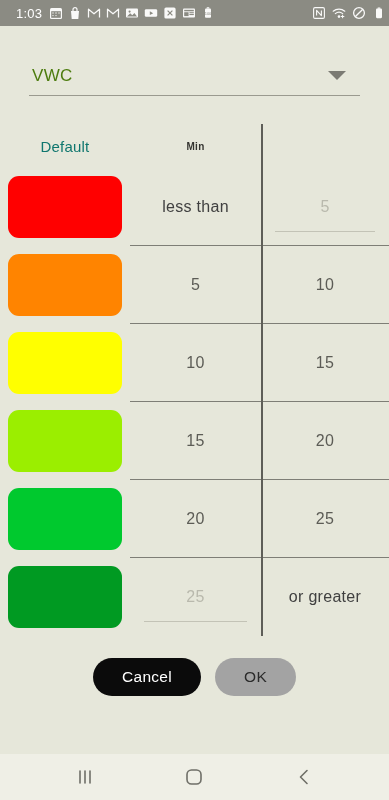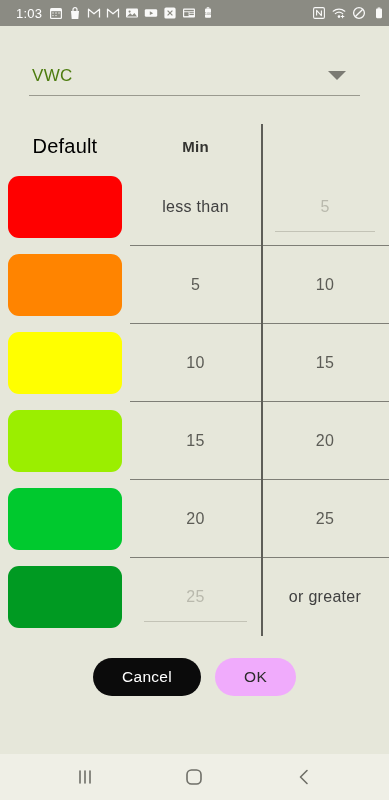--- a/index.html
+++ b/index.html
@@ -130,26 +130,26 @@
   .cell-max {
     flex: 1 1 auto;
     display: flex;
     align-items: center;
     justify-content: center;
     position: relative;
     height: 100%;
   }
 
   .hdr-default {
-    font-size: 20px;
-    color: #000000;
+    font-size: 15px;
+    color: #0f766e;
     letter-spacing: 0.2px;
   }
   .hdr-minmax {
-    font-size: 15px;
+    font-size: 10px;
     color: #343430;
     font-weight: bold;
     letter-spacing: 0.3px;
   }
 
   .data-row {
     display: flex;
     align-items: center;
     height: 78px;
     position: relative;
@@ -434,21 +434,21 @@
           </div>
           <div class="cell-max">
             <span class="val-text word">or greater</span>
           </div>
         </div>
       </div>
   </div>
 
   <div class="button-bar">
     <button class="btn btn-cancel" style="background: rgb(11, 11, 11);">Cancel</button>
-    <button class="btn btn-ok" style="background: #f0abfc;">OK</button>
+    <button class="btn btn-ok" style="background: #a3a3a3;">OK</button>
   </div>
 
   <div class="nav-bar">
     <div class="nav-btn">
       <svg width="22" height="18" viewBox="0 0 22 18">
           <g stroke="#6f6f68" stroke-width="1.6" stroke-linecap="round">
             <path d="M6 3v12"></path>
             <path d="M11 3v12"></path>
             <path d="M16 3v12"></path>
           </g>

